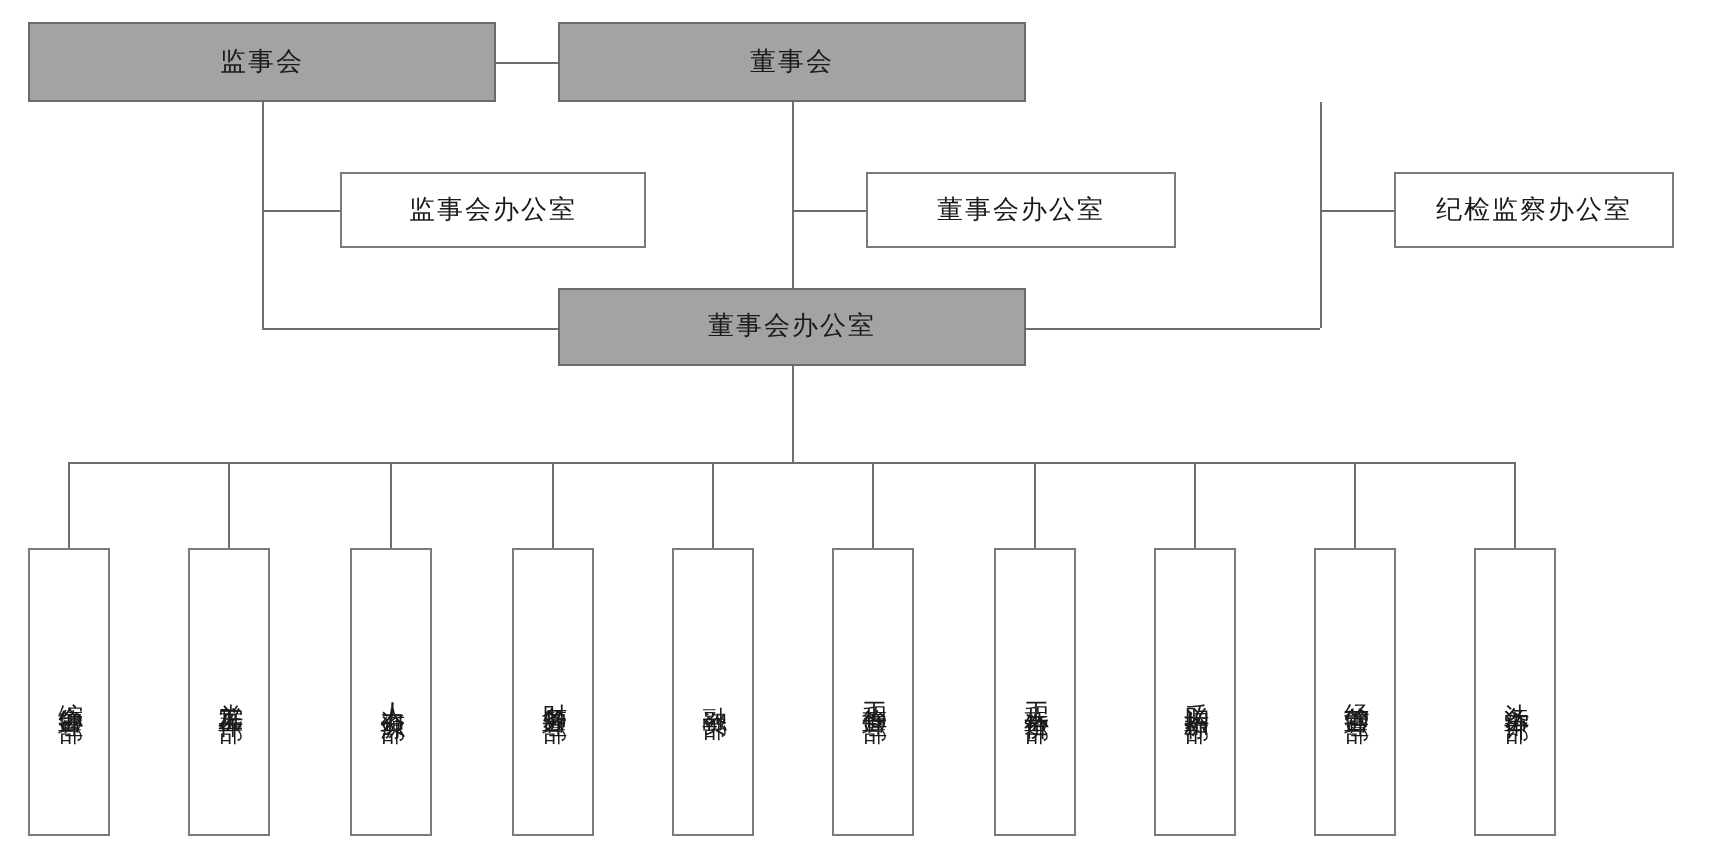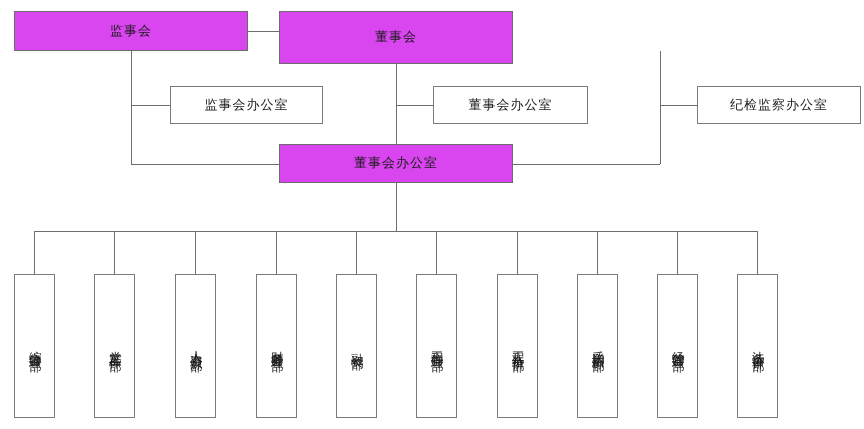--- a/index.html
+++ b/index.html
@@ -28,21 +28,21 @@
     justify-content: center;
     text-align: center;
     color: #1a1a1a;
     font-size: 13px;
     line-height: 1.25;
     letter-spacing: 1px;
     background: #ffffff;
     z-index: 3;
   }
   .node.filled {
-    background: #d946ef;
+    background: #a3a3a3;
     border: 1px solid #6b6b6b;
   }
   .node.vertical {
     writing-mode: vertical-rl;
     text-orientation: upright;
     letter-spacing: 2px;
     font-size: 12.5px;
     padding: 4px 0;
     align-items: center;
     justify-content: center;
@@ -89,28 +89,28 @@
   <div class="conn v" style="left:276px; top:231px; height:43px;"></div>
   <div class="conn v" style="left:356px; top:231px; height:43px;"></div>
   <div class="conn v" style="left:436px; top:231px; height:43px;"></div>
   <div class="conn v" style="left:517px; top:231px; height:43px;"></div>
   <div class="conn v" style="left:597px; top:231px; height:43px;"></div>
   <div class="conn v" style="left:677px; top:231px; height:43px;"></div>
   <div class="conn v" style="left:757px; top:231px; height:43px;"></div>
 
   <div class="node filled" style="left:14px; top:11px; width:234px; height:40px;">监事会</div>
 
-  <div class="node filled" style="left:279px; top:11px; width:234px; height:53px;">董事会</div>
+  <div class="node filled" style="left:279px; top:11px; width:234px; height:40px;">董事会</div>
 
 
   <div class="node" style="left:170px; top:86px; width:153px; height:38px;">监事会办公室</div>
 
   <div class="node" style="left:433px; top:86px; width:155px; height:38px;">董事会办公室</div>
 
-  <div class="node" style="left:697px; top:86px; width:164px; height:38px;">纪检监察办公室</div>
+  <div class="node" style="left:697px; top:86px; width:140px; height:38px;">纪检监察办公室</div>
 
   <div class="node filled" style="left:279px; top:144px; width:234px; height:39px;">董事会办公室</div>
 
   <div class="node vertical" style="left:14px; top:274px; width:41px; height:144px;">综合管理部</div>
 
   <div class="node vertical" style="left:94px; top:274px; width:41px; height:144px;">党群工作部</div>
 
   <div class="node vertical" style="left:175px; top:274px; width:41px; height:144px;">人力资源部</div>
 
   <div class="node vertical" style="left:256px; top:274px; width:41px; height:144px;">财务管理部</div>

